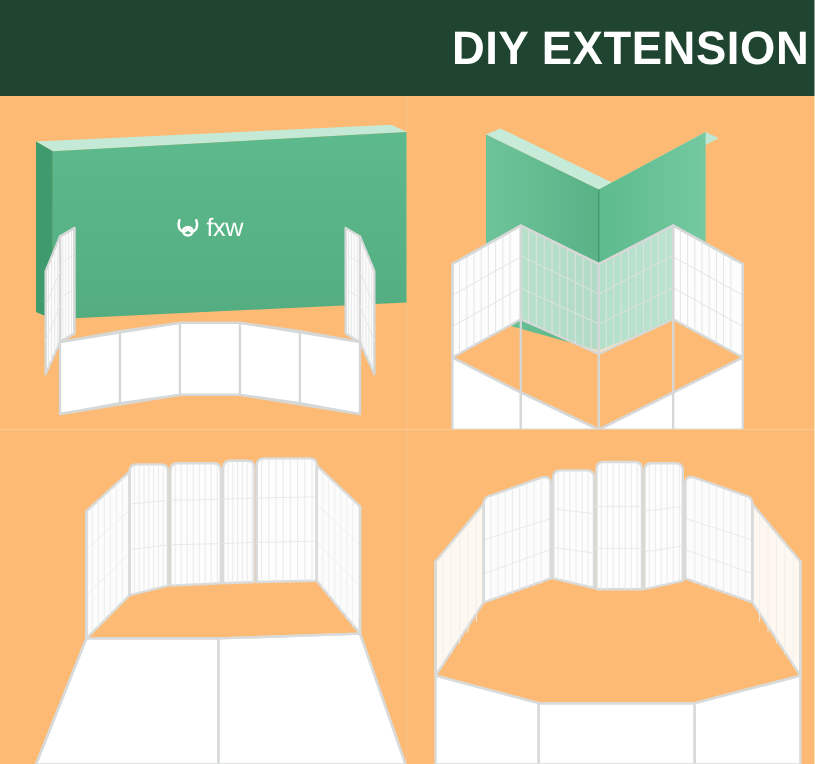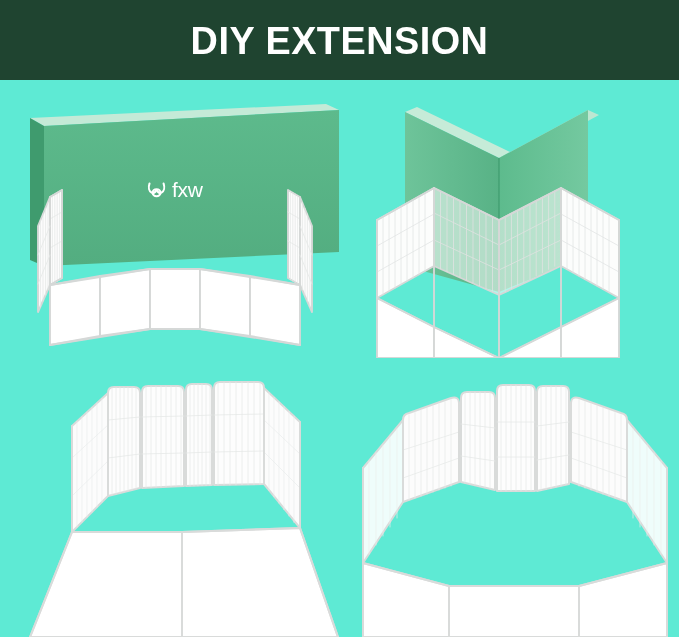--- a/index.html
+++ b/index.html
@@ -21,21 +21,21 @@
   
   .banner {
     position: absolute;
     left: 0;
     top: 0;
     width: 679px;
     height: 80px;
     background: #1f4430;
     display: flex;
     align-items: center;
-    justify-content: center;
+    justify-content: flex-end;
   }
   .banner-title {
     color: #ffffff;
     font-family: "Liberation Sans", sans-serif;
     font-weight: bold;
     font-size: 39px;
     letter-spacing: 0.5px;
     line-height: 1;
     transform: scaleX(0.97);
     white-space: nowrap;
@@ -44,21 +44,21 @@
   
   .grid {
     position: absolute;
     left: 0;
     top: 80px;
     width: 679px;
     height: 557px;
   }
   .quad {
     position: absolute;
-    background: #5eead4;
+    background: #fdba74;
   }
   #quad-tl { left: 0;     top: 0;    width: 339px; height: 278px; }
   #quad-tr { left: 339px; top: 0;    width: 340px; height: 278px; }
   #quad-bl { left: 0;     top: 278px; width: 339px; height: 279px; }
   #quad-br { left: 339px; top: 278px; width: 340px; height: 279px; }
 
   .scene {
     position: absolute;
     inset: 0;
     width: 100%;

